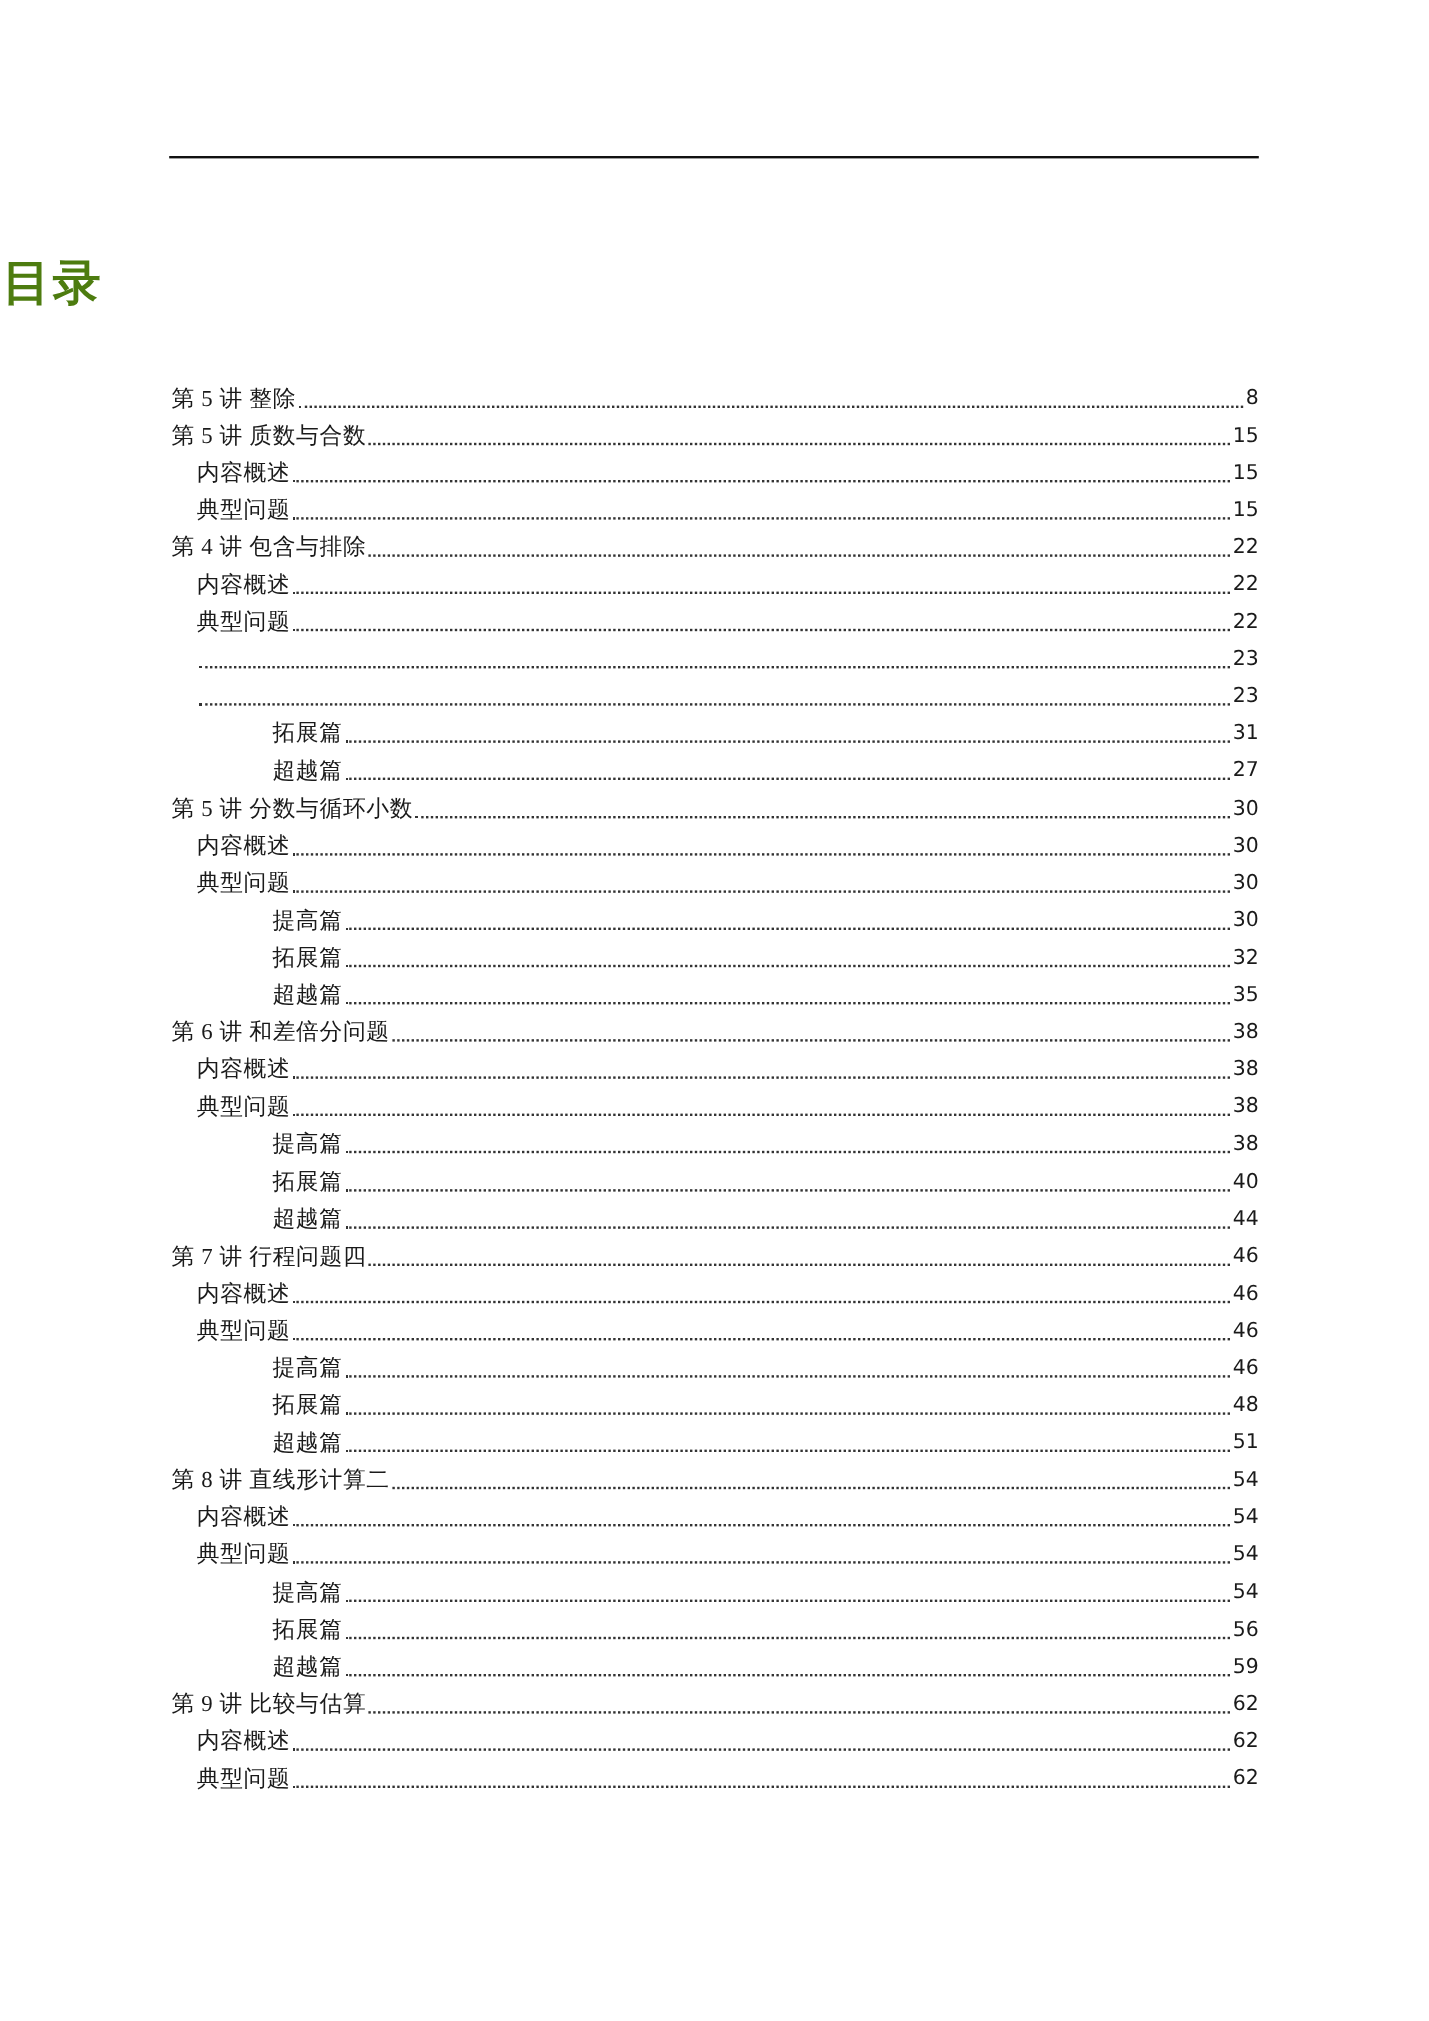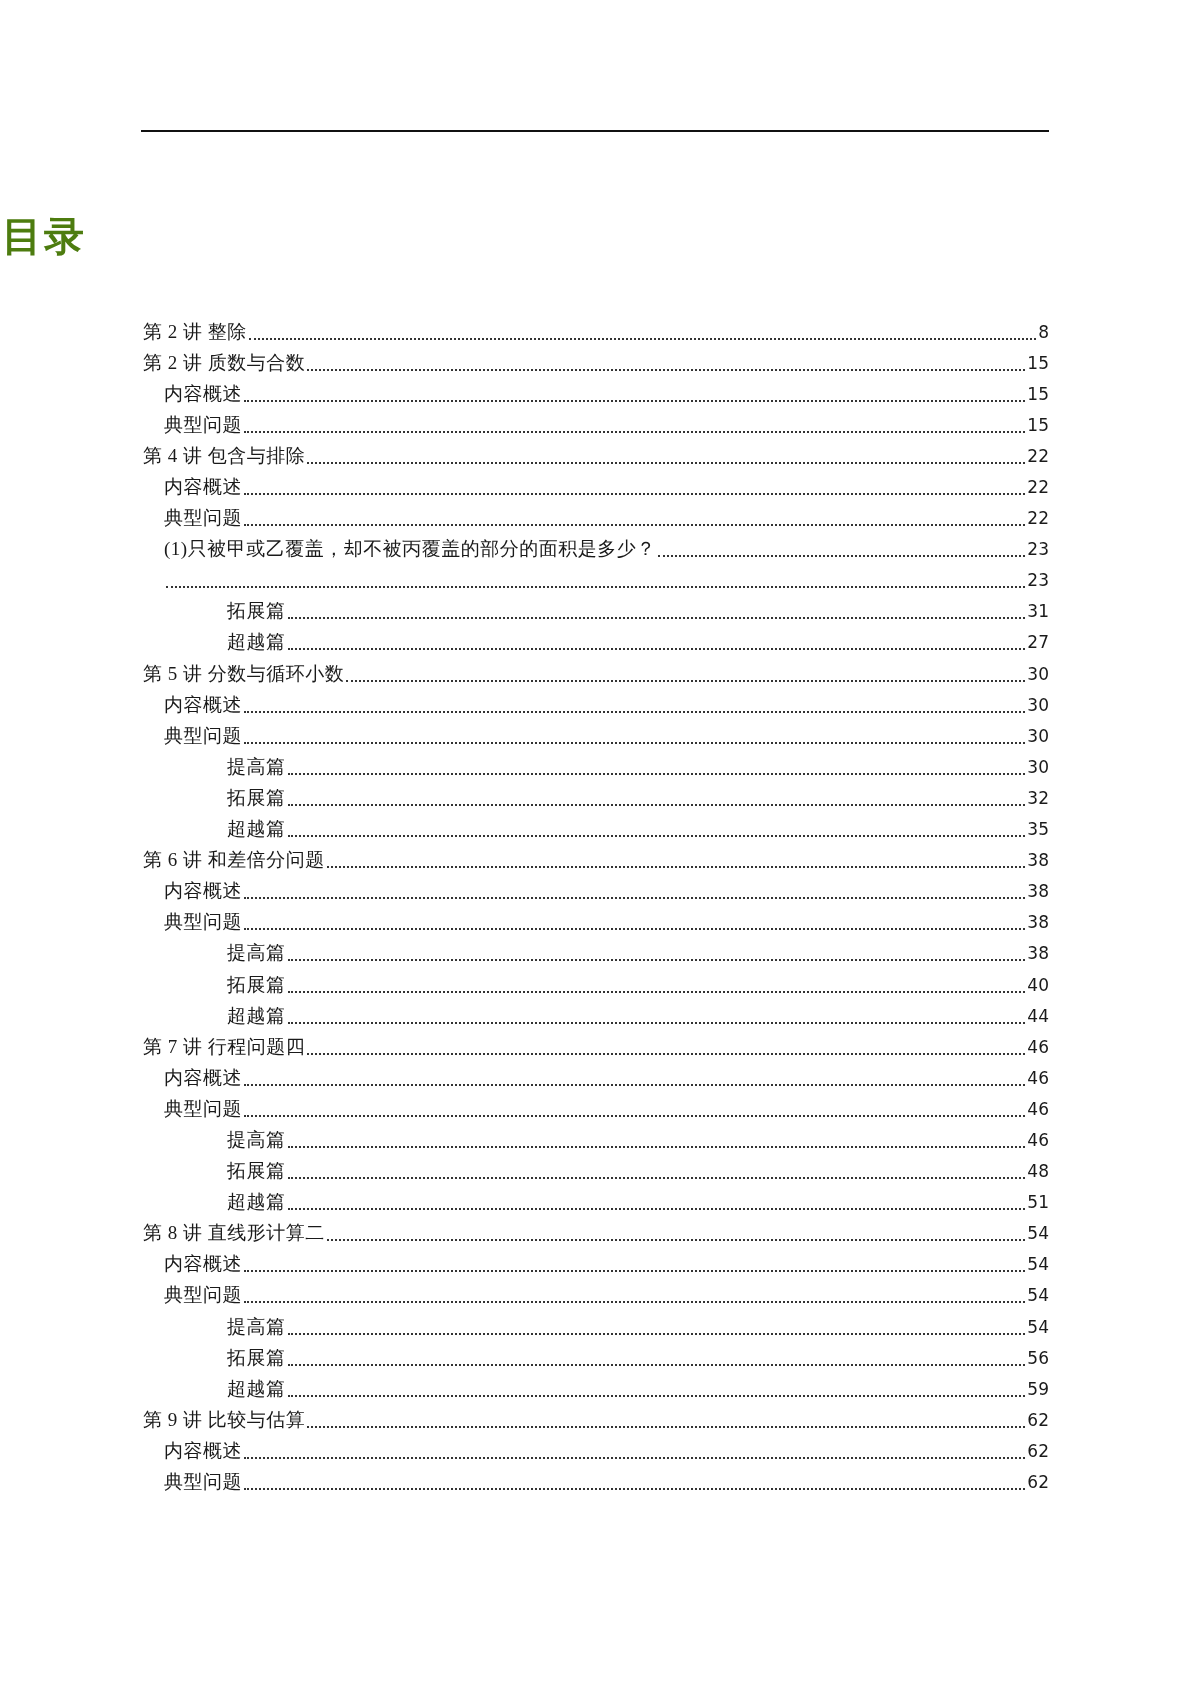--- a/index.html
+++ b/index.html
@@ -22,26 +22,26 @@
 </style>
 </head>
 <body>
 
 <div class="page">
   <div class="header-rule"></div>
   <div class="title">目录</div>
 
   <ul class="toc">
     <li class="toc-row l1">
-        <span class="toc-text">第 2 讲  整除</span>
+        <span class="toc-text">第 5 讲  整除</span>
         <span class="toc-leader"></span>
         <span class="toc-page">8</span>
       </li>
     <li class="toc-row l1">
-        <span class="toc-text">第 2 讲  质数与合数</span>
+        <span class="toc-text">第 5 讲  质数与合数</span>
         <span class="toc-leader"></span>
         <span class="toc-page">15</span>
       </li>
     <li class="toc-row l2">
         <span class="toc-text">内容概述</span>
         <span class="toc-leader"></span>
         <span class="toc-page">15</span>
       </li>
     <li class="toc-row l2">
         <span class="toc-text">典型问题</span>
@@ -57,21 +57,20 @@
         <span class="toc-text">内容概述</span>
         <span class="toc-leader"></span>
         <span class="toc-page">22</span>
       </li>
     <li class="toc-row l2">
         <span class="toc-text">典型问题</span>
         <span class="toc-leader"></span>
         <span class="toc-page">22</span>
       </li>
     <li class="toc-row l2">
-        <span class="toc-text">(1)只被甲或乙覆盖，却不被丙覆盖的部分的面积是多少？</span>
         <span class="toc-leader"></span>
         <span class="toc-page">23</span>
       </li>
     <li class="toc-row l2">
         <span class="toc-leader"></span>
         <span class="toc-page">23</span>
       </li>
     <li class="toc-row l3">
         <span class="toc-text">拓展篇</span>
         <span class="toc-leader"></span>

